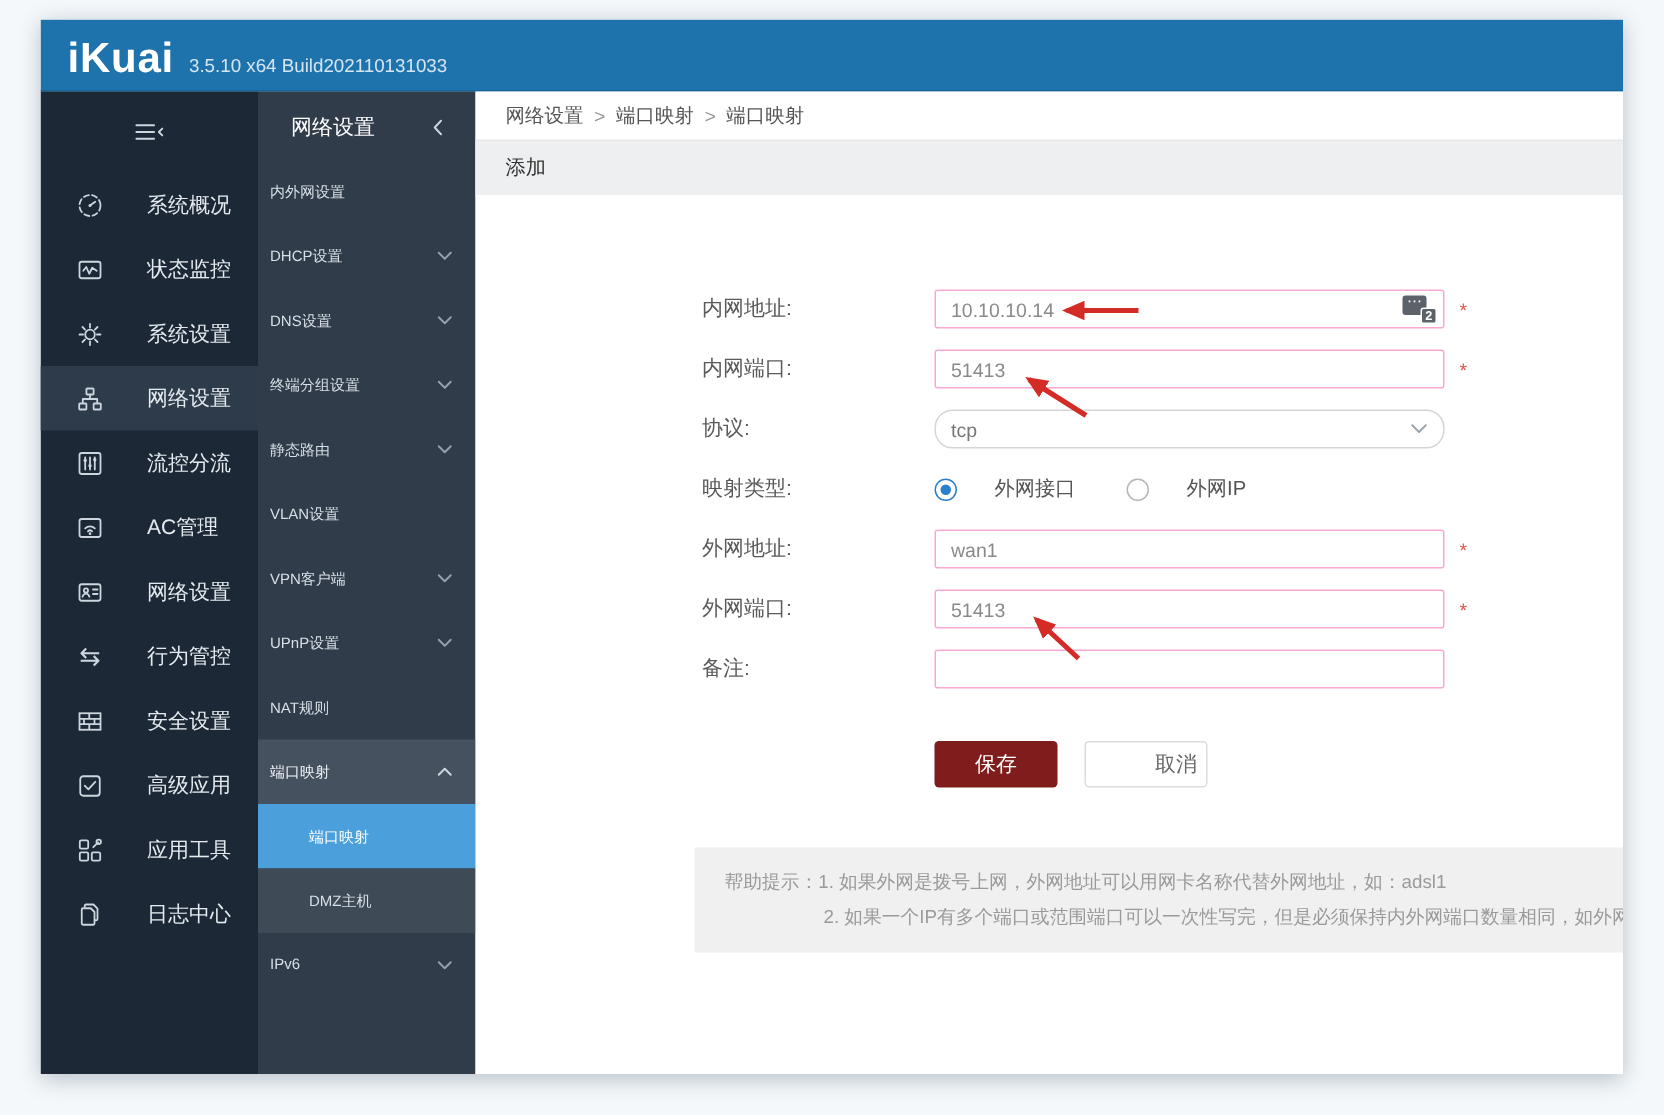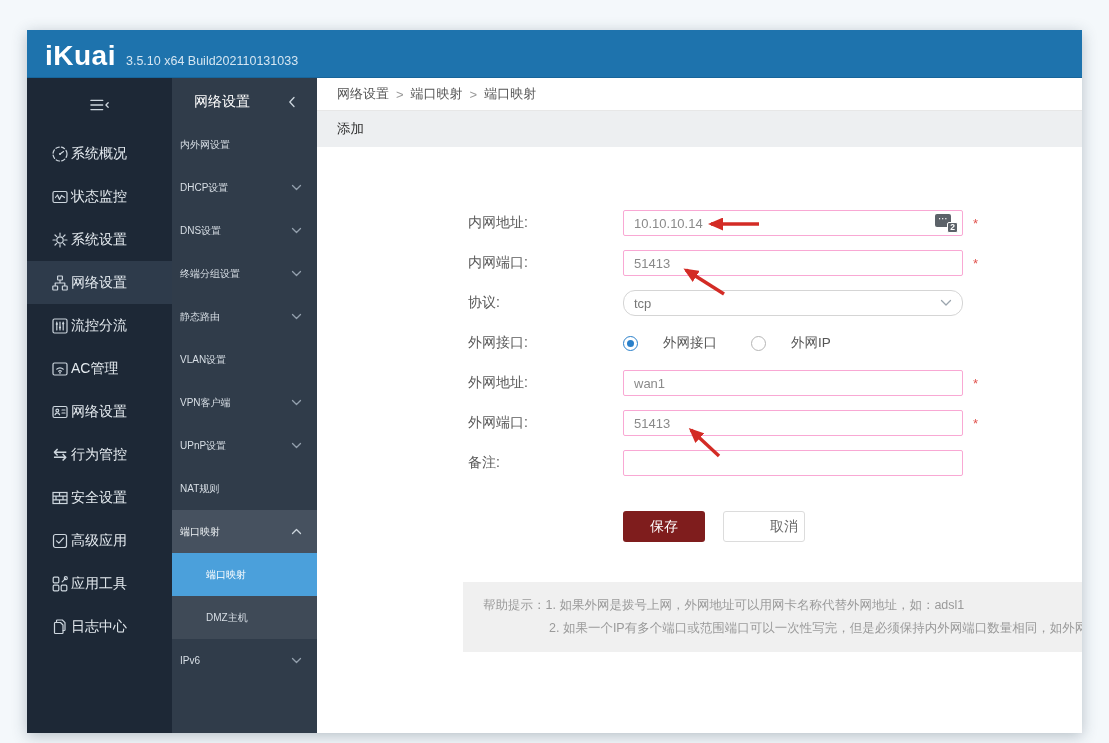--- a/index.html
+++ b/index.html
@@ -1,33 +1,33 @@
 <!DOCTYPE html>
 <html><head>
 <meta charset="utf-8">
 <style>
   * { box-sizing: border-box; margin: 0; padding: 0; }
   html,body { background:#f4f8fb; }
   body { font-family: "Liberation Sans", "DejaVu Sans", sans-serif; }
   .page { position:relative; width:1109px; height:743px; background:#f4f8fb; overflow:hidden; }
-  .window { position:absolute; left:27px; top:30px; width:1055px; height:703px; background:#fff;
+  .window { position:absolute; left:27px; top:13px; width:1055px; height:703px; background:#fff;
             box-shadow:0 3px 14px rgba(40,60,80,.3); display:flex; flex-direction:column; overflow:hidden; }
 
   
   .topbar { flex:0 0 48px; background:#1e73ad; border-bottom:1px solid #18659a; display:flex; align-items:flex-end; padding:0 0 6px 18px; }
   .logo { color:#fff; font-size:28px; font-weight:bold; line-height:30px; letter-spacing:0.5px; }
   .version { color:#d5e6f2; font-size:12.5px; margin-left:10px; padding-bottom:3px; }
 
   
   .winbody { flex:1; display:flex; min-height:0; }
 
   
   .nav1 { flex:0 0 145px; background:#1d2836; color:#e4eaef; }
   .hamburger { height:54px; display:flex; align-items:center; justify-content:center; cursor:pointer; }
-  .nav1-item { height:43px; display:flex; align-items:center; padding-left:23px; gap:1px; font-size:14px; cursor:pointer; }
+  .nav1-item { height:43px; display:flex; align-items:center; padding-left:23px; gap:28px; font-size:14px; cursor:pointer; }
   .nav1-item.selected { background:#2e3b4b; }
   .icon20 { width:20px; height:20px; display:inline-flex; align-items:center; justify-content:center; flex:0 0 20px; }
   .glyph-icon { font-size:17px; color:#cdd6de; line-height:20px; }
 
   
   .nav2 { flex:0 0 145px; background:#303c4a; color:#d8dfe6; padding-top:2px; }
   .nav2-header { height:43px; display:flex; align-items:center; justify-content:space-between; padding:0 15px 0 22px; color:#fff; font-size:14px; }
   .nav2-item { height:43px; display:flex; align-items:center; justify-content:space-between; padding:0 15px 0 8px; font-size:10px; cursor:pointer; }
   .nav2-item.group-open { background:#46515f; color:#eef2f5; }
   .nav2-item.sub { padding-left:34px; background:#3f4a57; }
@@ -370,21 +370,21 @@
                 <span>tcp</span>
                 <span>
                     <svg class="lineicon" width="12" height="8" viewBox="0 0 12 8" fill="none" stroke="#9aa4ad" stroke-width="1.3" stroke-linecap="round" stroke-linejoin="round">
                       <path d="M1.5 1.5L6 6L10.5 1.5"></path>
                     </svg>
                   </span>
               </span>
             </div>
 
             <div class="frow">
-              <span class="flabel">外网接口:</span>
+              <span class="flabel">映射类型:</span>
               <span class="radio-group">
                 <span class="radio-opt">
                   <span class="radio checked"></span>
                   <span>外网接口</span>
                 </span>
                 <span class="radio-opt">
                   <span class="radio"></span>
                   <span>外网IP</span>
                 </span>
               </span>

